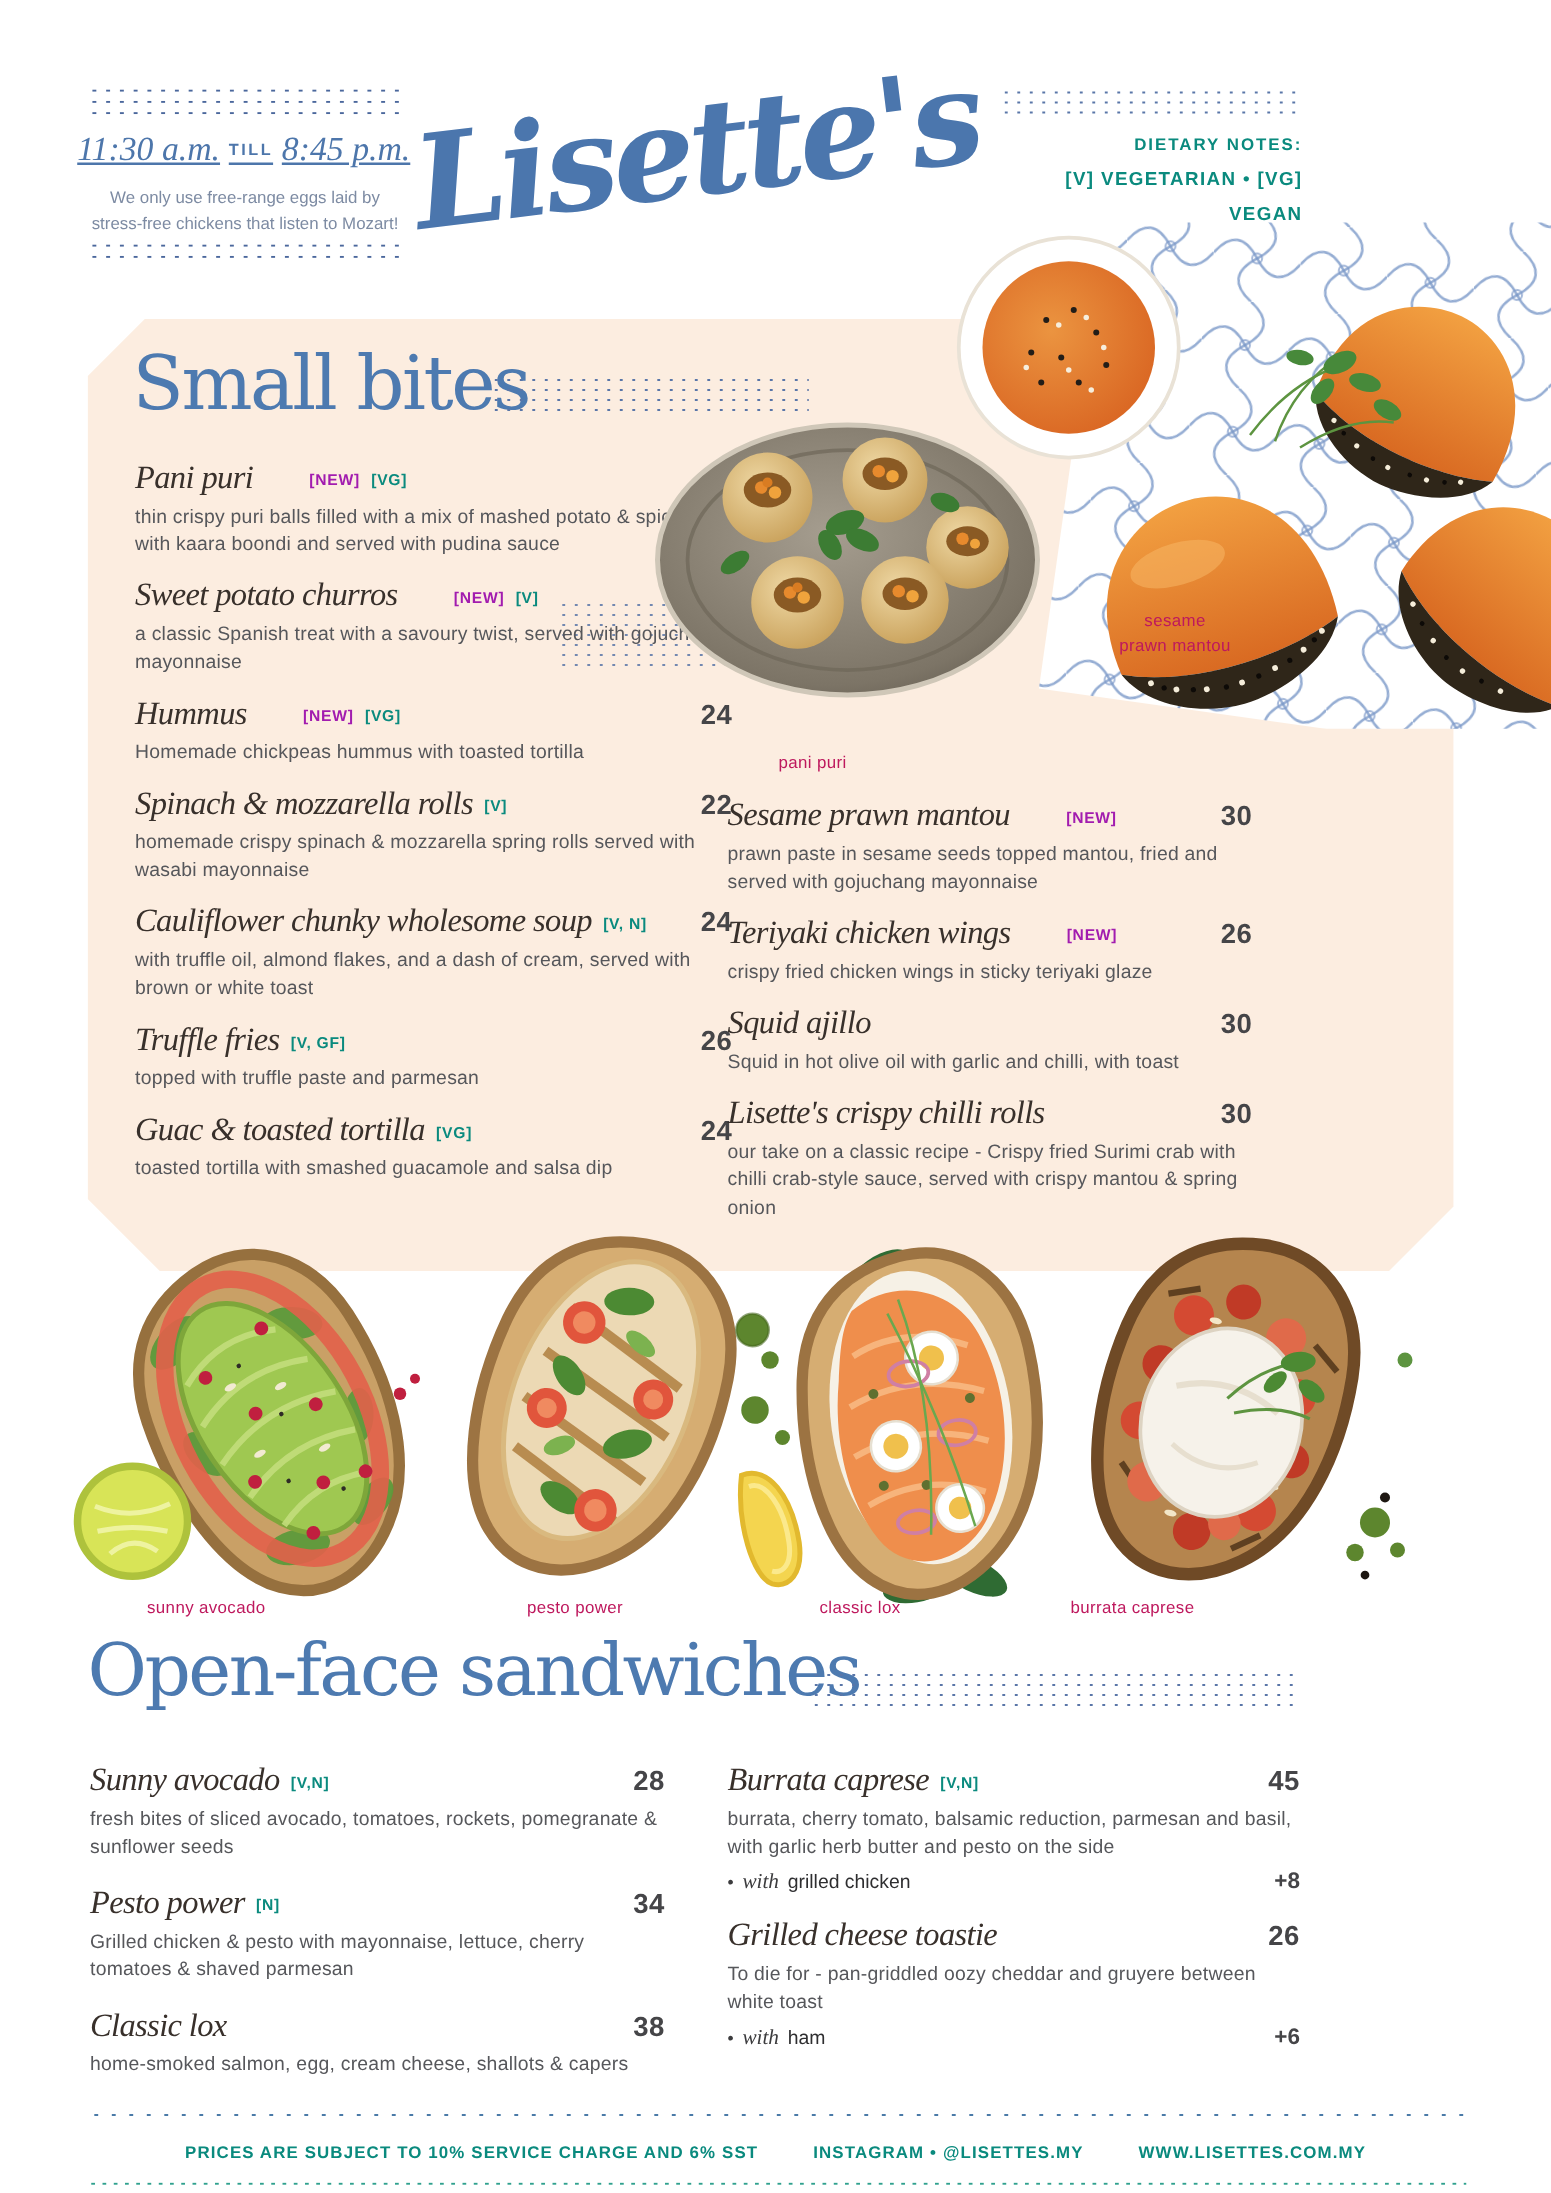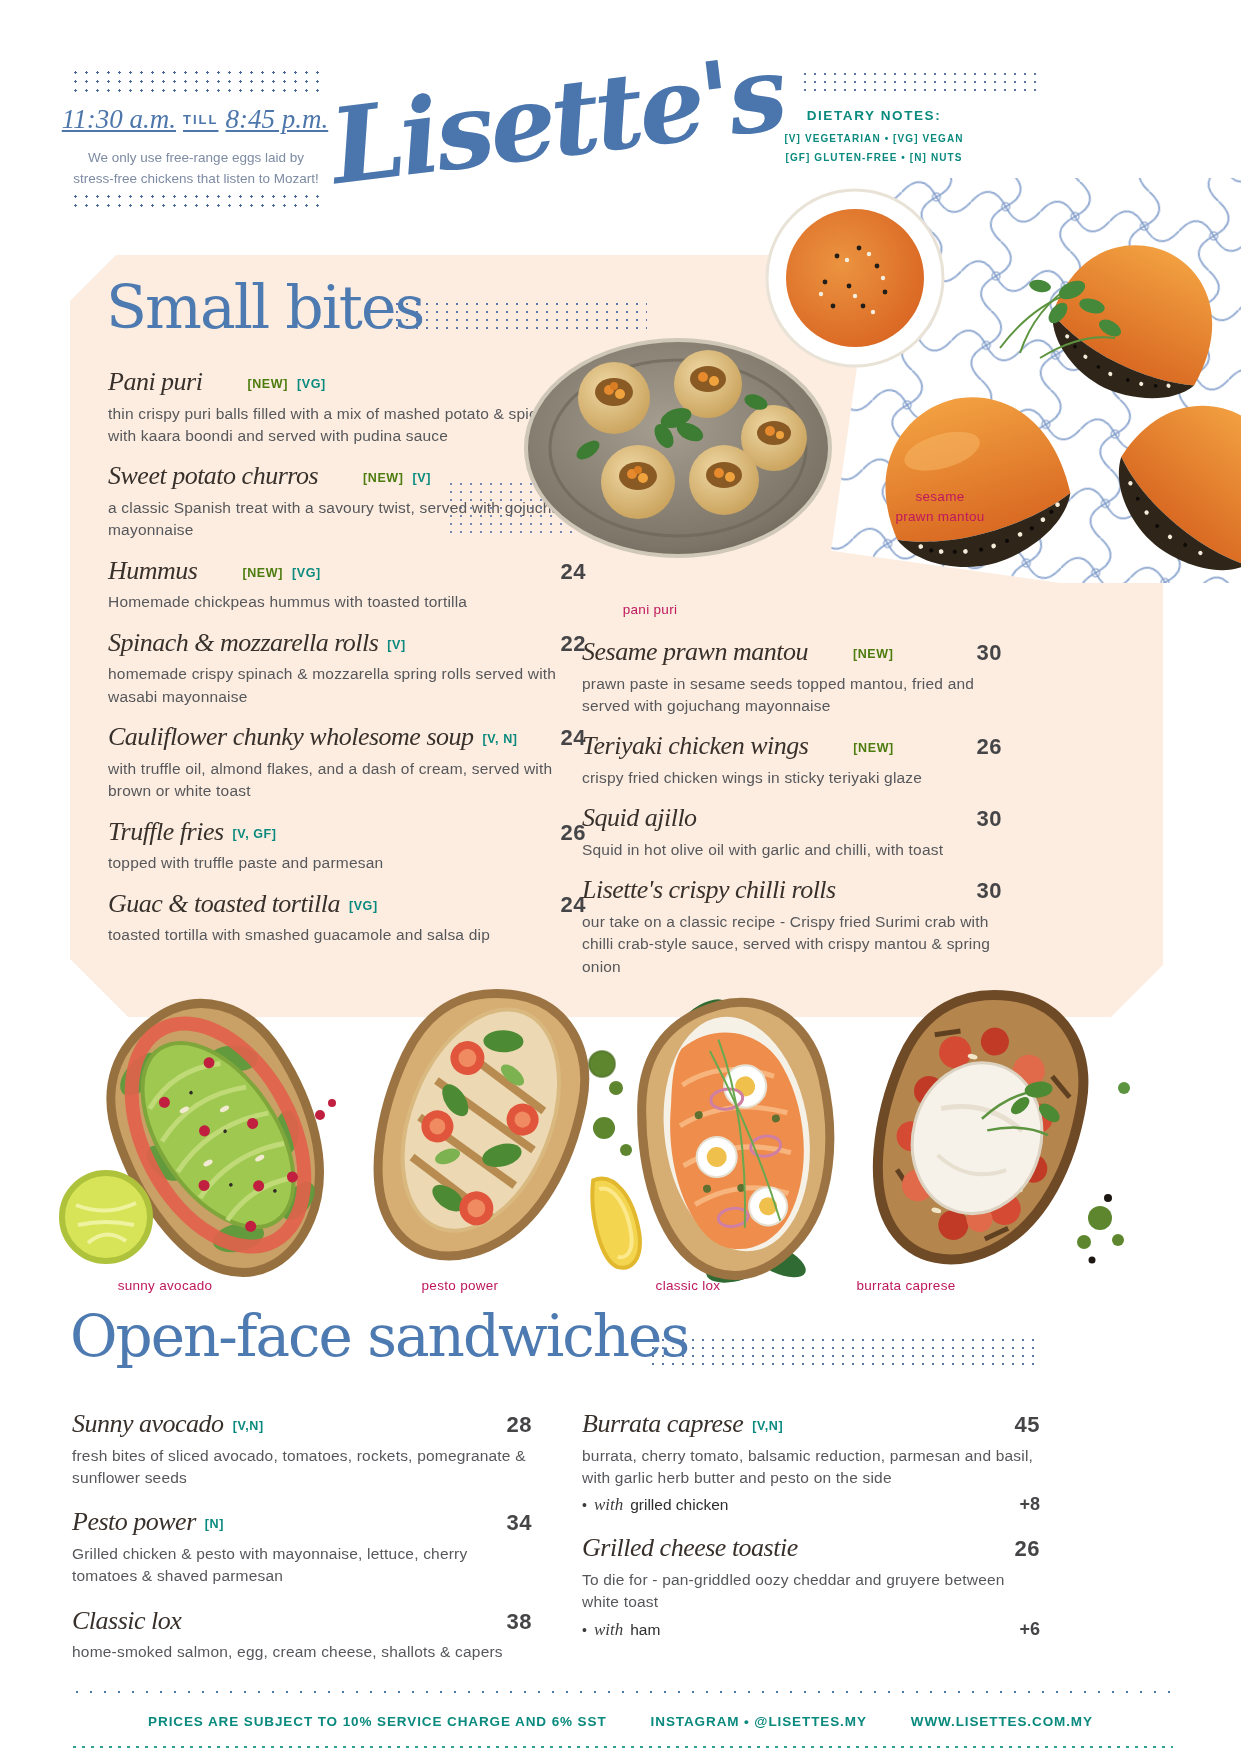--- a/index.html
+++ b/index.html
@@ -66,21 +66,21 @@
     transform: rotate(-7deg);
     letter-spacing: -4px;
     white-space: nowrap;
   }
   .dietary {
     text-align: center;
     color: #0a8a7e;
     font-weight: bold;
   }
   .dietary .d-title { font-size: 13.5px; letter-spacing: 1.6px; margin-bottom: 7px; }
-  .dietary .d-line  { font-size: 10px; letter-spacing: 1.1px; line-height: 1.85; }
+  .dietary .d-line  { font-size: 15px; letter-spacing: 1.1px; line-height: 1.85; }
 
   
   .section-title {
     font-family: "DejaVu Serif", serif;
     font-weight: normal;
     color: #4d7ab0;
     letter-spacing: -2px;
     white-space: nowrap;
   }
 
@@ -107,21 +107,21 @@
   .badge {
     font-size: 12.5px;
     font-weight: bold;
     letter-spacing: 0.6px;
     margin-left: 9px;
     position: relative;
     top: -2px;
     white-space: nowrap;
   }
   .badge:empty { display: none; }
-  .badge.new  { color: #4d7c0f; padding-left: 36px; }
+  .badge.new  { color: #a21caf; padding-left: 36px; }
   .badge.diet { color: #0a8a7e; }
   .price {
     margin-left: auto;
     font-size: 22px;
     font-weight: bold;
     color: #454548;
     letter-spacing: 0.5px;
   }
   .mi-desc {
     font-size: 15.5px;
@@ -173,21 +173,21 @@
 <div class="abs header-note" style="left:52px; top:148px; width:288px;">
   <div>We only use free-range eggs laid by</div>
   <div>stress-free chickens that listen to Mozart!</div>
 </div>
 
 <div class="abs dots-blue" style="left:70px; top:192px; width:254px; height:20px;"></div>
 
 <div class="abs logo" style="left:330px; top:58px;">Lisette's</div>
 
 <div class="abs dots-blue-sm" style="left:800px; top:70px; width:240px; height:26px;"></div>
-<div class="abs dietary" style="left:752px; top:108px; width:244px;">
+<div class="abs dietary" style="left:798px; top:108px; width:244px;text-align:right;">
   <div class="d-title">DIETARY NOTES:</div>
   <div class="d-line">[V] VEGETARIAN  •  [VG] VEGAN</div>
   <div class="d-line">[GF] GLUTEN-FREE  •  [N] NUTS</div>
 </div>
 
 <div class="abs panel"></div>
 
 <h2 class="abs section-title" style="left:106px; top:272px; font-size:60px;">Small bites</h2>
 <div class="abs dots-blue-sm" style="left:392px; top:300px; width:255px; height:32px;"></div>
 <div class="abs dots-blue-sm" style="left:446px; top:480px; width:150px; height:56px; opacity:.85;"></div>

